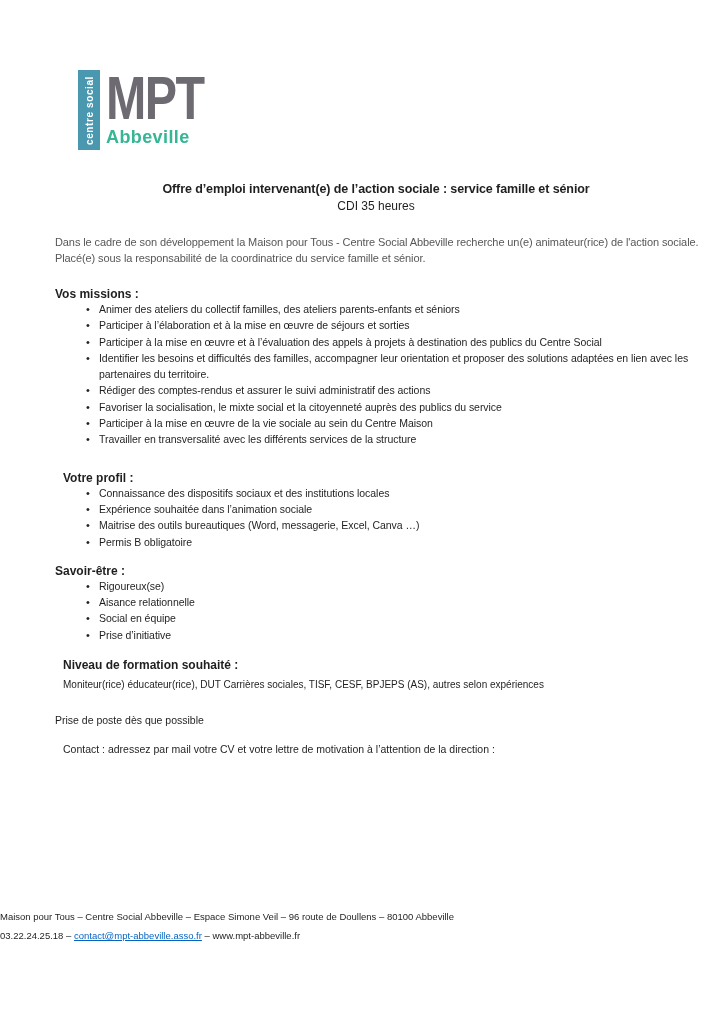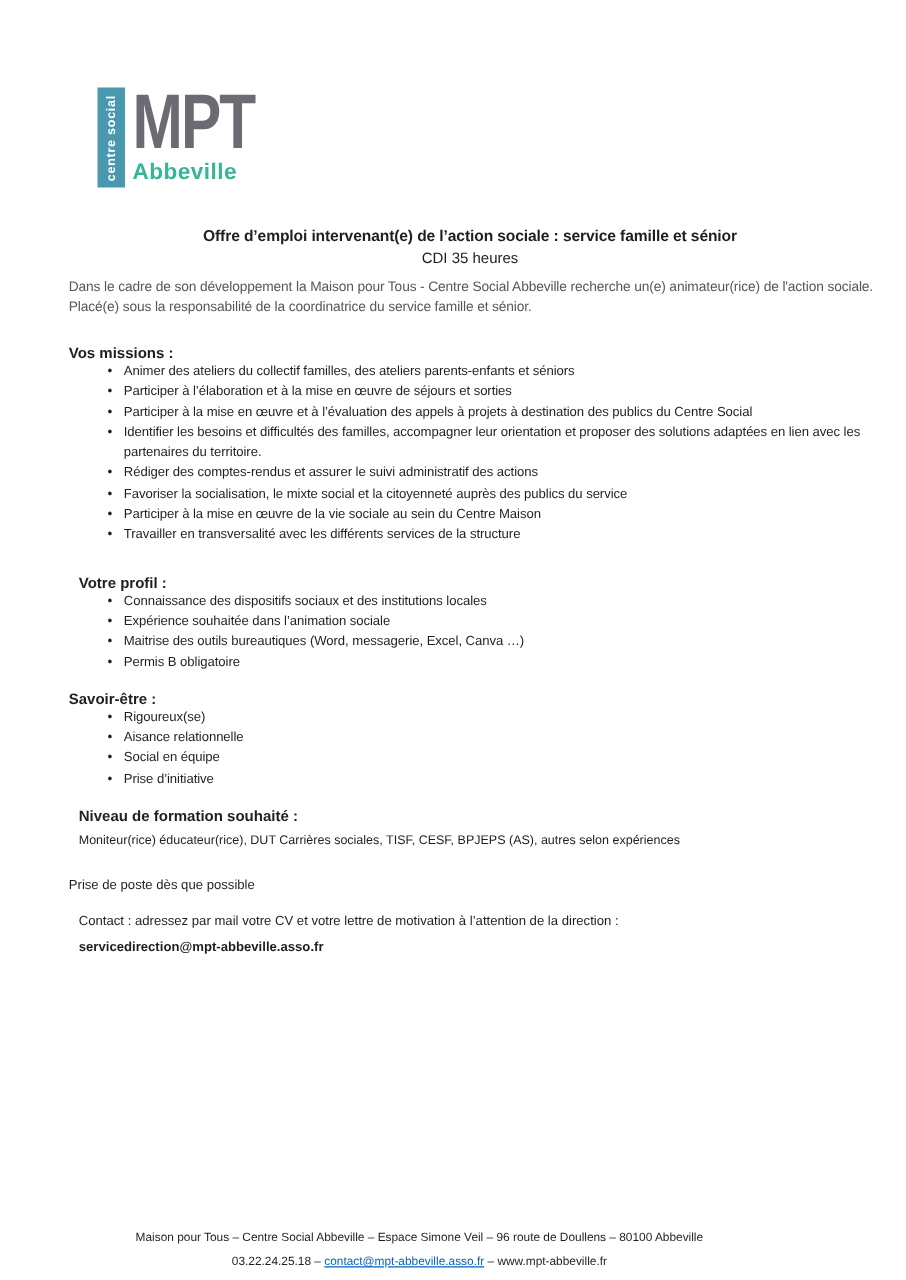--- a/index.html
+++ b/index.html
@@ -35,21 +35,21 @@
     font-size:18px; font-weight:bold; color:#36b694;
     margin-top:1px; letter-spacing:0.4px;
   }
 
   
   .title-block { position:absolute; top:181px; left:55px; width:642px; text-align:center; }
   .doc-title { font-size:12.5px; font-weight:bold; margin:0; line-height:16px; letter-spacing:-0.1px; }
   .doc-subtitle { font-size:12px; margin:2px 0 0 0; line-height:15px; }
 
   
-  .content { position:absolute; top:222px; left:55px; width:645px; }
+  .content { position:absolute; top:234px; left:55px; width:645px; }
   .intro { color:#575757; font-size:11px; line-height:16px; letter-spacing:-0.1px; margin:0; }
 
   .section-heading { font-size:12px; font-weight:bold; margin:0; line-height:14px; }
   .indent { padding-left:8px; }
 
   ul.bullets { list-style:none; margin:0; padding:0; }
   ul.bullets li {
     position:relative; padding-left:44px;
     font-size:10.5px; line-height:16.3px; letter-spacing:-0.05px;
   }
@@ -62,21 +62,21 @@
   .sec3-h { margin-top:14px; }
   .sec3-list { margin-top:16px; }
 
   .formation-h { margin-top:15px; }
   .formation-text { margin:6px 0 0 0; font-size:10px; line-height:14px; }
   .availability { margin:21px 0 0 0; font-size:10.5px; line-height:14px; }
   .contact-line { margin:15px 0 0 0; font-size:10.5px; line-height:14px; }
   .contact-email { margin:7px 0 0 0; font-size:10.5px; font-weight:bold; line-height:14px; }
 
   
-  .footer { position:absolute; top:984px; left:0; width:671px; text-align:center; }
+  .footer { position:absolute; top:910px; left:0; width:671px; }
   .footer p { margin:0; font-size:9.5px; line-height:14px; color:#1f1f1f; }
   .footer .line2 { margin-top:5px; white-space:pre-wrap; }
   .footer a { color:#0563c1; text-decoration:underline; cursor:pointer; }
 </style>
 </head>
 <body>
 
 <div class="page">
 
   <div class="logo">
@@ -125,21 +125,20 @@
       <li>Social en équipe</li>
       <li>Prise d’initiative</li>
     </ul>
 
     <h2 class="section-heading indent formation-h">Niveau de formation souhaité :</h2>
     <p class="formation-text indent">Moniteur(rice) éducateur(rice), DUT Carrières sociales, TISF, CESF, BPJEPS (AS), autres selon expériences</p>
 
     <p class="availability">Prise de poste dès que possible</p>
 
     <p class="contact-line indent">Contact : adressez par mail votre CV et votre lettre de motivation à l’attention de la direction :</p>
-    <p class="contact-email indent">servicedirection@mpt-abbeville.asso.fr</p>
 
   </div>
 
   <div class="footer">
     <p class="line1">Maison pour Tous – Centre Social Abbeville – Espace Simone Veil – 96 route de Doullens – 80100 Abbeville</p>
     <p class="line2"><span>03.22.24.25.18 – </span><a>contact@mpt-abbeville.asso.fr</a><span> – www.mpt-abbeville.fr</span></p>
   </div>
 
 </div>
 

